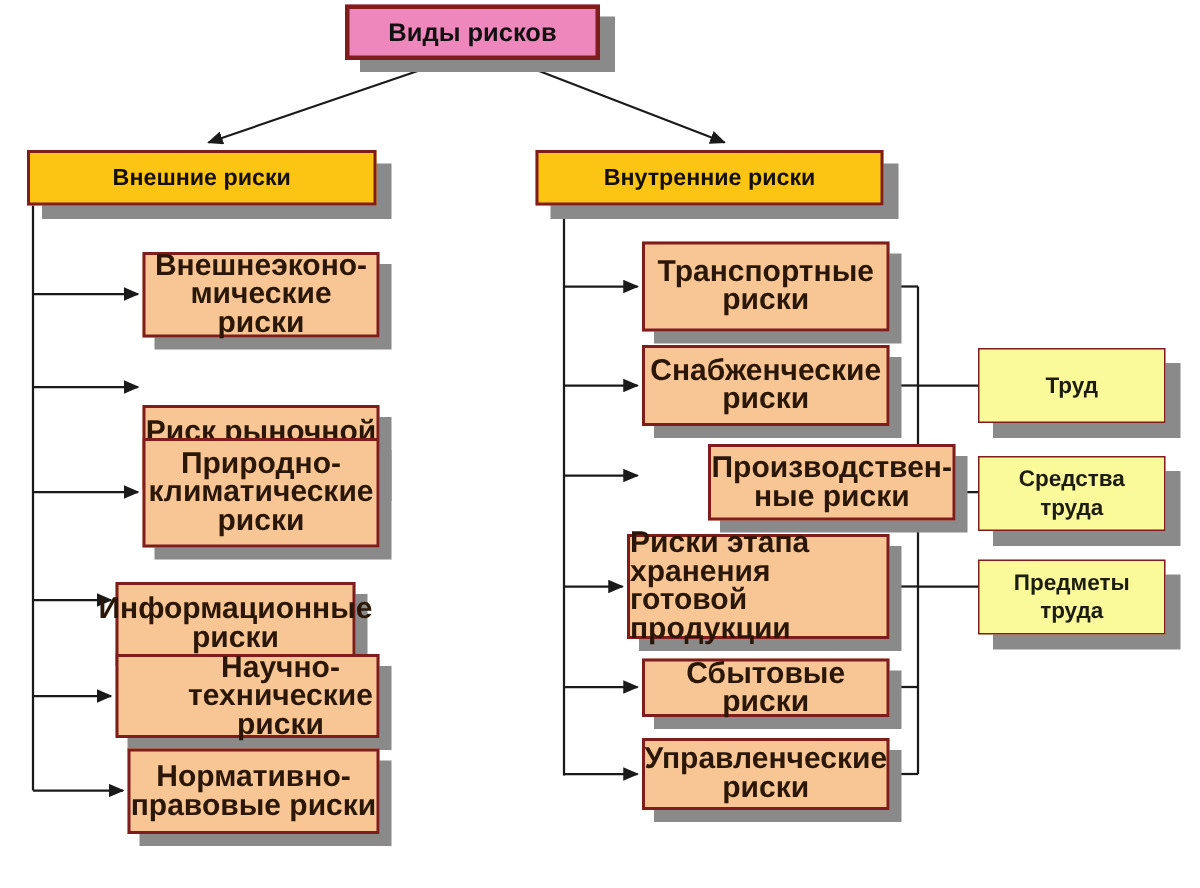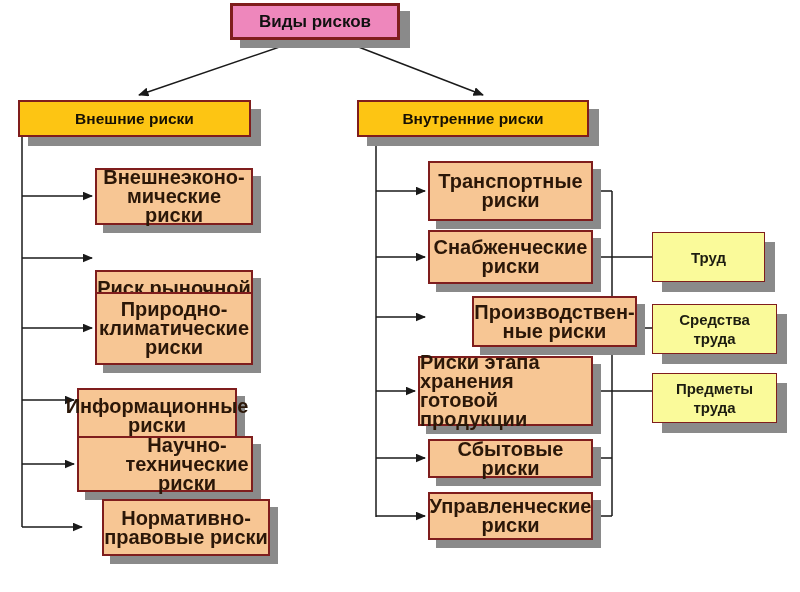--- a/index.html
+++ b/index.html
@@ -120,35 +120,35 @@
 мические риски</div>
   <div class="node item" style="left:95px; top:230px; width:158px; height:56px;margin-top:40px;">Риск рыночной
 обстановки</div>
   <div class="node item" style="left:95px; top:292px; width:158px; height:73px;">Природно-
 климатические
 риски</div>
   <div class="node item" style="left:77px; top:388px; width:160px; height:56px;">Информационные
 риски</div>
   <div class="node item" style="left:77px; top:436px; width:176px; height:56px;padding-left:44px;">Научно-
 технические риски</div>
-  <div class="node item" style="left:85px; top:499px; width:168px; height:57px;margin-left:17px;">Нормативно-
+  <div class="node item" style="left:85px; top:499px; width:168px; height:57px;">Нормативно-
 правовые риски</div>
 
   <div class="node item" style="left:428px; top:161px; width:165px; height:60px;">Транспортные
 риски</div>
   <div class="node item" style="left:428px; top:230px; width:165px; height:54px;">Снабженческие
 риски</div>
   <div class="node item" style="left:428px; top:296px; width:165px; height:51px;margin-left:44px;">Производствен-
 ные риски</div>
   <div class="node item align-left" style="left:418px; top:356px; width:175px; height:70px;">Риски этапа
 хранения готовой
 продукции</div>
   <div class="node item" style="left:428px; top:439px; width:165px; height:39px;">Сбытовые риски</div>
   <div class="node item" style="left:428px; top:492px; width:165px; height:48px;">Управленческие
 риски</div>
 
-  <div class="node factor" style="left:652px; top:232px; width:113px; height:50px;">Труд</div>
+  <div class="node factor" style="left:652px; top:232px; width:125px; height:50px;">Труд</div>
   <div class="node factor" style="left:652px; top:304px; width:125px; height:50px;">Средства
 труда</div>
   <div class="node factor" style="left:652px; top:373px; width:125px; height:50px;">Предметы
 труда</div>
 
 </div>
 
 </body></html>

